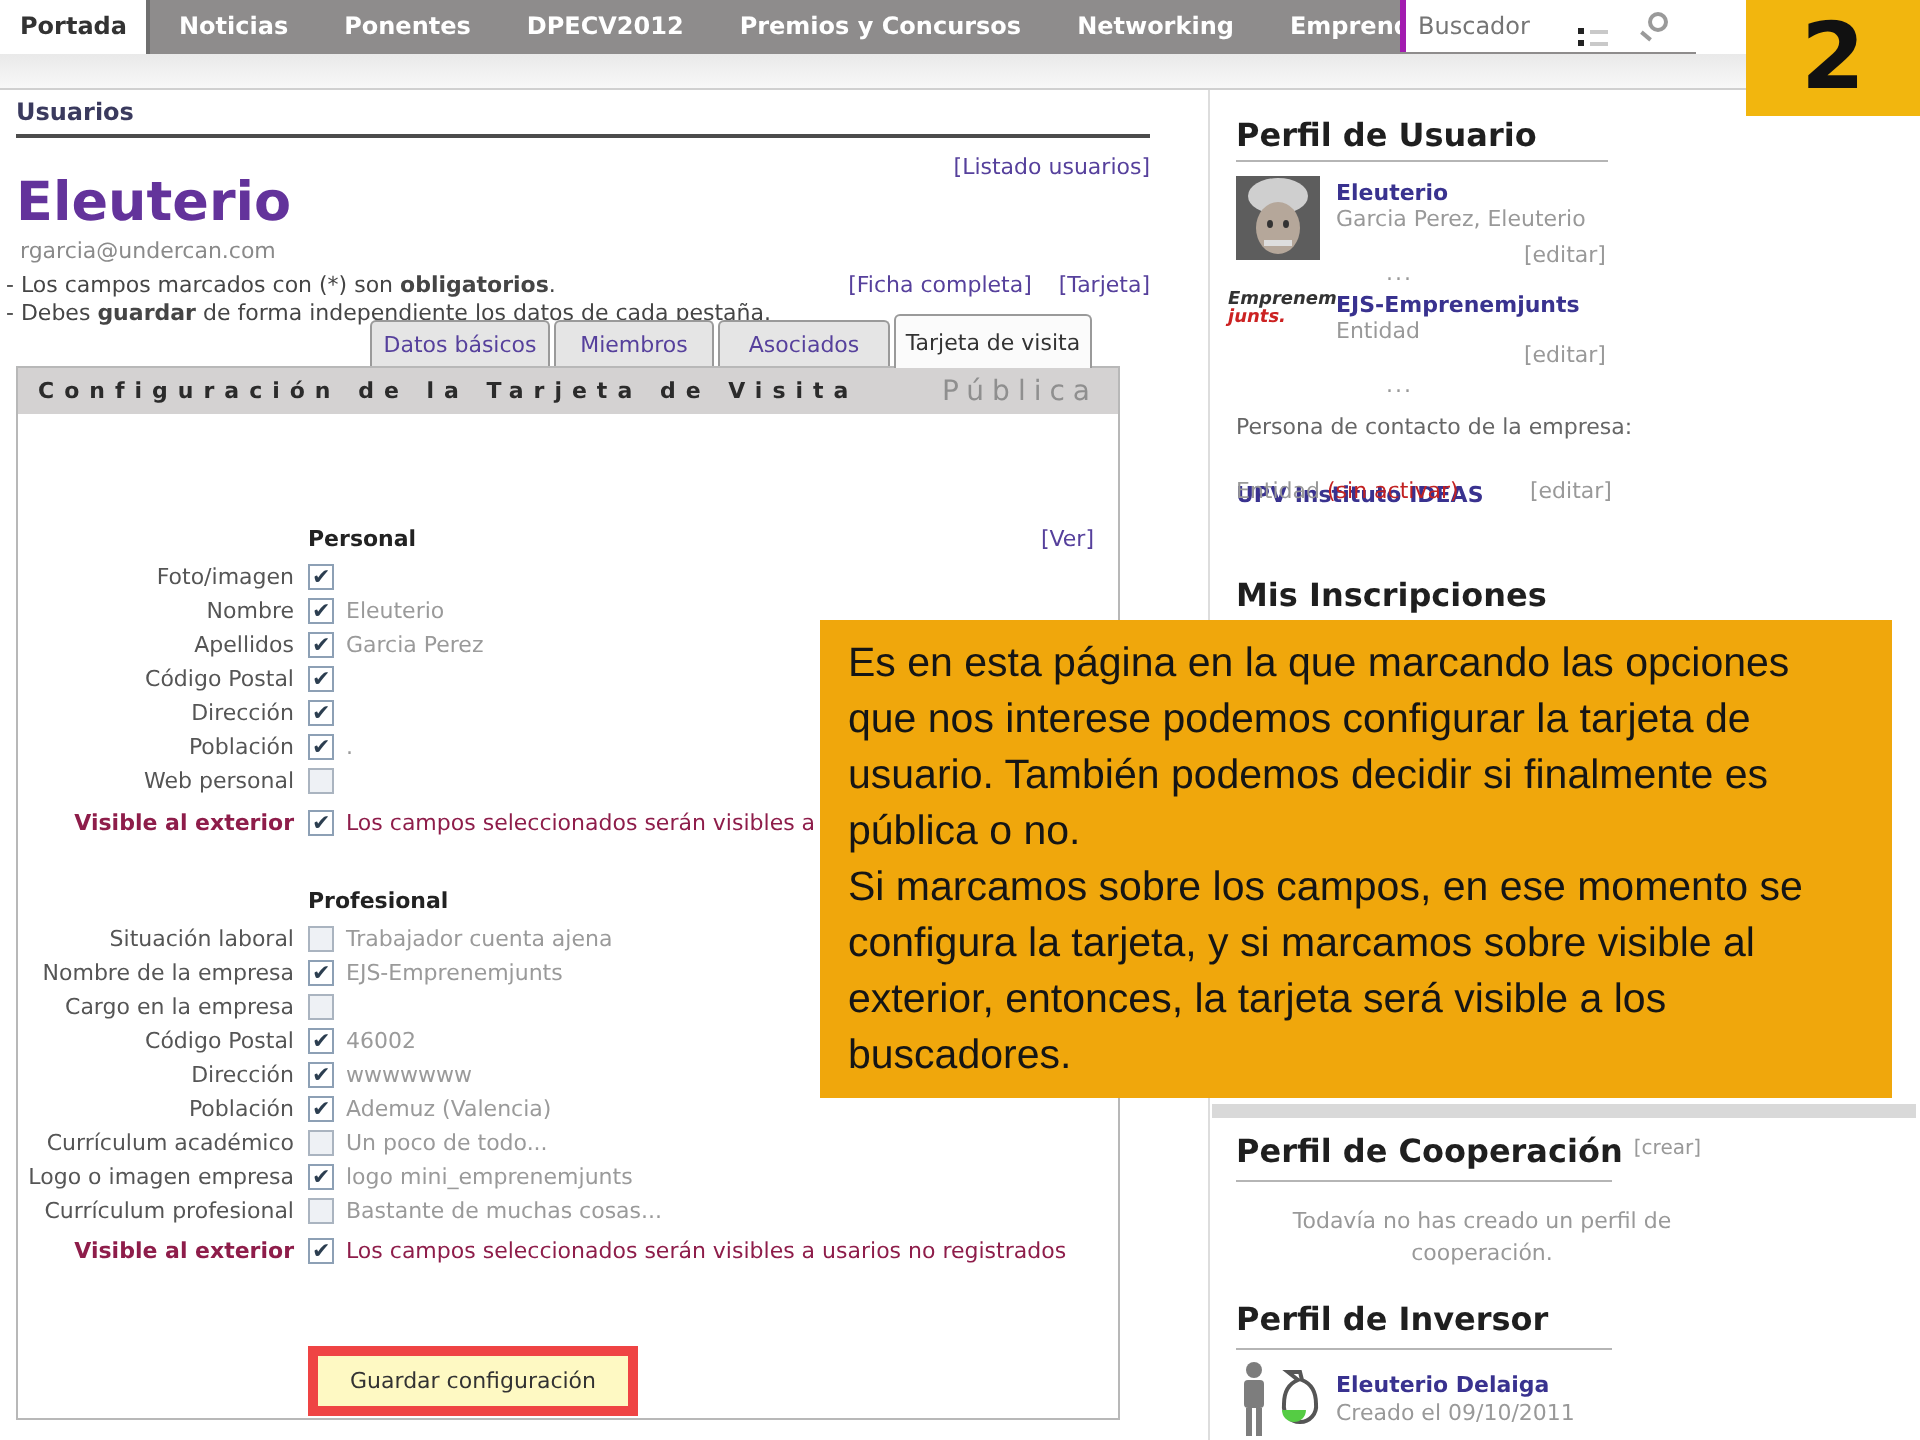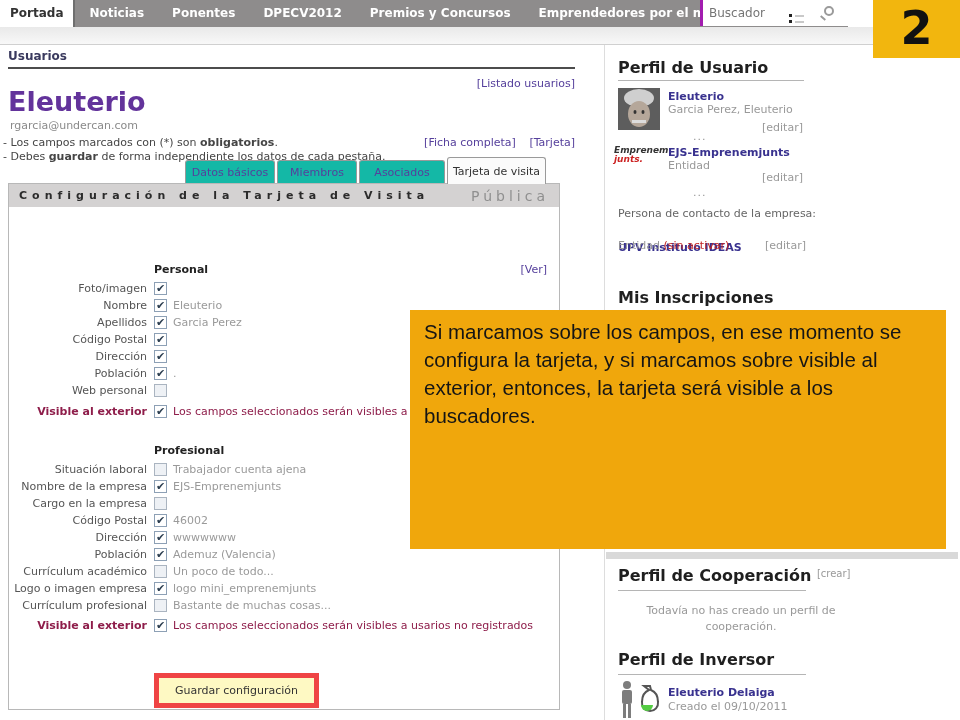--- a/index.html
+++ b/index.html
@@ -31,21 +31,21 @@
   #section-rule { left:8px; top:67px; width:567px; height:2px; background:#4c4c4c; }
   #listado-link { left:465px; top:77px; width:110px; text-align:right; color:#56409c; cursor:pointer; }
   #user-name { left:8px; top:86px; font-size:27px; font-weight:bold; color:#63339b; }
   #user-email { left:10px; top:119px; color:#8a8a8a; }
   #note1 { left:3px; top:136px; color:#454545; }
   #note2 { left:3px; top:150px; color:#454545; }
   #header-links { left:400px; top:136px; width:175px; text-align:right; color:#56409c; }
   #header-links span { cursor:pointer; margin-left:10px; }
 
   
-  .tab { position:absolute; top:160px; height:23px; background:#14b8a6; border:1px solid #9a9a9a; border-bottom:none;
+  .tab { position:absolute; top:160px; height:23px; background:#e5e5e5; border:1px solid #9a9a9a; border-bottom:none;
          border-radius:3px 3px 0 0; text-align:center; padding-top:5px; color:#56409c; cursor:pointer; z-index:3; }
   .tab.active { top:157px; height:27px; padding-top:7px; color:#333; z-index:6; background:#fbfbfb; }
 
   
   #panel { position:absolute; left:8px; top:183px; width:552px; height:527px; border:1px solid #b8b8b8; background:#fff; z-index:2; }
   #panel-header { position:absolute; left:0; top:0; right:0; height:23px; background:#d4d2d2; display:flex; justify-content:space-between; align-items:center; padding:0 10px;gap:24px; }
   #panel-title { font-weight:bold; color:#2b2b2b; letter-spacing:5px; font-size:11px; }
   #panel-status { color:#8f8f8f; letter-spacing:4px; font-size:14px; }
   #panel-note { position:absolute; left:3px; right:3px; top:25px; height:44px; background:#fbf8da; color:#555;
                 padding:6px 10px; line-height:15px; }
@@ -86,20 +86,21 @@
 </style>
 </head>
 <body>
 
 <div id="navbar">
   <div class="nav-item active">Portada</div>
   <div class="nav-item">Noticias</div>
   <div class="nav-item">Ponentes</div>
   <div class="nav-item">DPECV2012</div>
   <div class="nav-item">Premios y Concursos</div>
+  <div class="nav-item">Networking</div>
   <div class="nav-item">Emprendedores por el mundo</div>
   <div class="nav-item">Galerías</div>
 </div>
 <div id="search-box">
   <input id="search-input" placeholder="Buscador" style="">
   <span id="magnifier"></span>
 </div>
 <div id="subbar"></div>
 <div id="dots-icon">
   <span class="dot-row">
@@ -293,14 +294,15 @@
       <rect x="7" y="26" width="3" height="14" fill="#7d7d7d"></rect>
       <rect x="12" y="26" width="3" height="14" fill="#7d7d7d"></rect>
       <path d="M28 8 h6 l1 4 c5 2 7 6 7 12 a8 8 0 0 1 -8 9 a8 8 0 0 1 -8 -9 c0 -6 2 -10 7 -12 z" fill="#fff" stroke="#555" stroke-width="2"></path>
       <path d="M25 27 a6 6 0 0 0 12 0 z" fill="#55cc44"></path>
     </svg>
 </div>
 <div class="abs sb-link" style="left:668px;top:686px;">Eleuterio Delaiga</div>
 <div class="abs sb-sub" style="left:668px;top:700px;">Creado el 09/10/2011</div>
 
 <div id="callout">
+  <p>Es en esta página en la que marcando las opciones que nos interese podemos configurar la tarjeta de usuario. También podemos decidir si finalmente es pública o no.</p>
   <p>Si marcamos sobre los campos, en ese momento se configura la tarjeta, y si marcamos sobre visible al exterior, entonces, la tarjeta será visible a los buscadores.</p>
 </div>
 
 </body></html>

